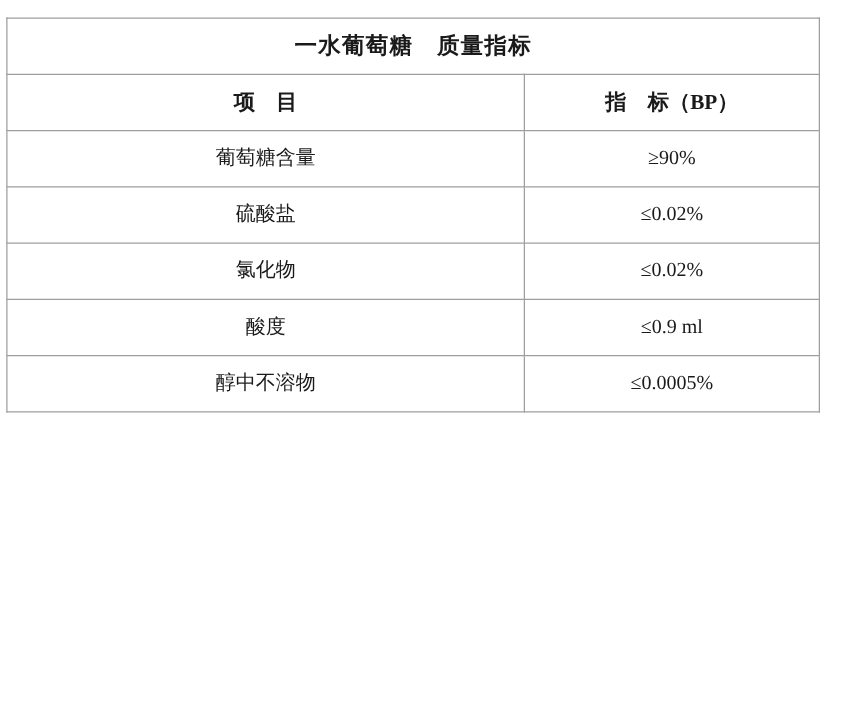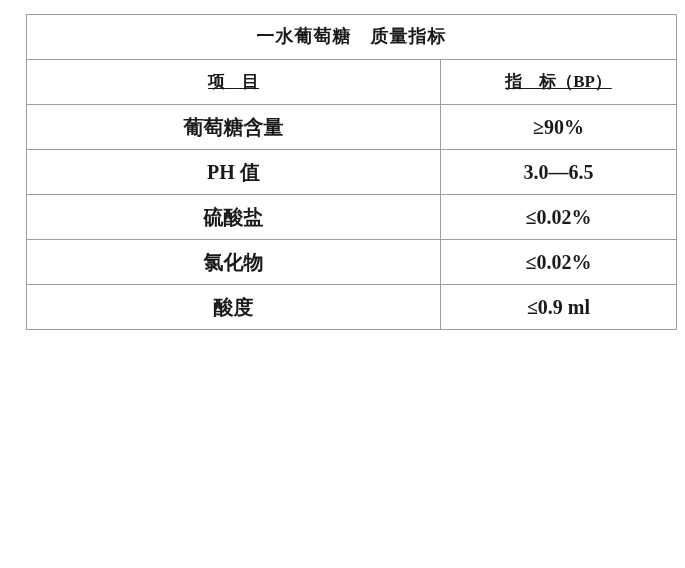--- a/index.html
+++ b/index.html
@@ -9,51 +9,50 @@
   }
   body {
     width: 685px;
     height: 568px;
     position: relative;
     font-family: "Liberation Serif", "DejaVu Serif", serif;
     color: #1a1a1a;
   }
   .table-wrap {
     position: absolute;
-    left: 26px;
+    left: 5px;
     top: 14px;
   }
   table.spec-table {
     border-collapse: collapse;
     table-layout: fixed;
     width: 650px;
     border: 1px solid #8d8d8d;
     background: #ffffff;
   }
   col.col-item  { width: 414px; }
   col.col-value { width: 236px; }
   .spec-table td, .spec-table th {
     border: 1px solid #9e9e9e;
     height: 44px;
     padding: 0;
     text-align: center;
     vertical-align: middle;
-    font-size: 20px;
-    font-weight: bold;
+    font-size: 16px;
+    font-weight: normal;
     line-height: 1.2;
   }
   .spec-table .title-cell {
     font-weight: bold;
     font-size: 18px;
     letter-spacing: 1px;
   }
   .spec-table th {
     font-weight: bold;
     font-size: 17px;
-    text-decoration: underline;
   }
 </style>
 </head>
 <body>
 
 <div class="table-wrap">
   <table class="spec-table">
     <colgroup>
       <col class="col-item">
       <col class="col-value">
@@ -64,30 +63,30 @@
       </tr>
       <tr>
         <th>项　目</th>
         <th>指　标（BP）</th>
       </tr>
       <tr>
         <td>葡萄糖含量</td>
         <td>≥90%</td>
       </tr>
       <tr>
-        <td>PH 值</td>
-        <td>3.0—6.5</td>
-      </tr>
-      <tr>
         <td>硫酸盐</td>
         <td>≤0.02%</td>
       </tr>
       <tr>
         <td>氯化物</td>
         <td>≤0.02%</td>
       </tr>
       <tr>
         <td>酸度</td>
         <td>≤0.9 ml</td>
       </tr>
+      <tr>
+        <td>醇中不溶物</td>
+        <td>≤0.0005%</td>
+      </tr>
     </tbody>
   </table>
 </div>
 
 </body></html>

